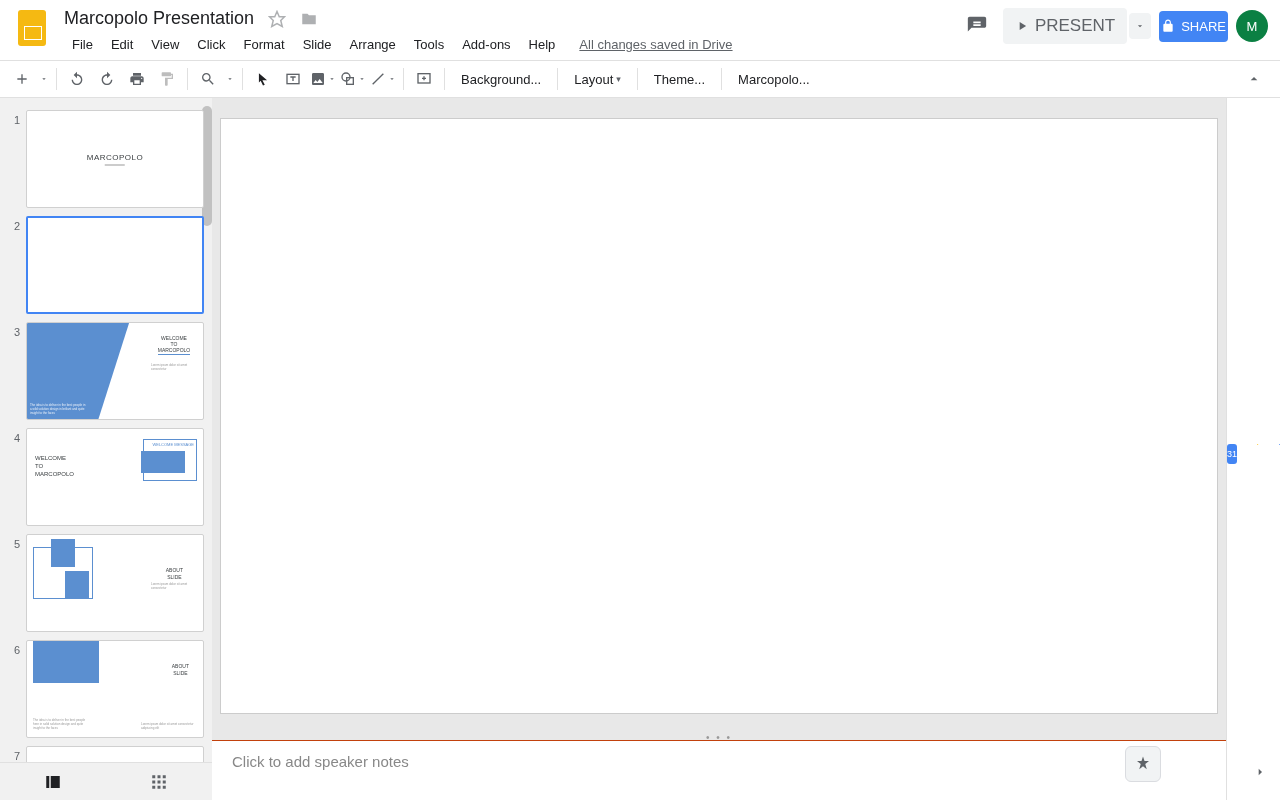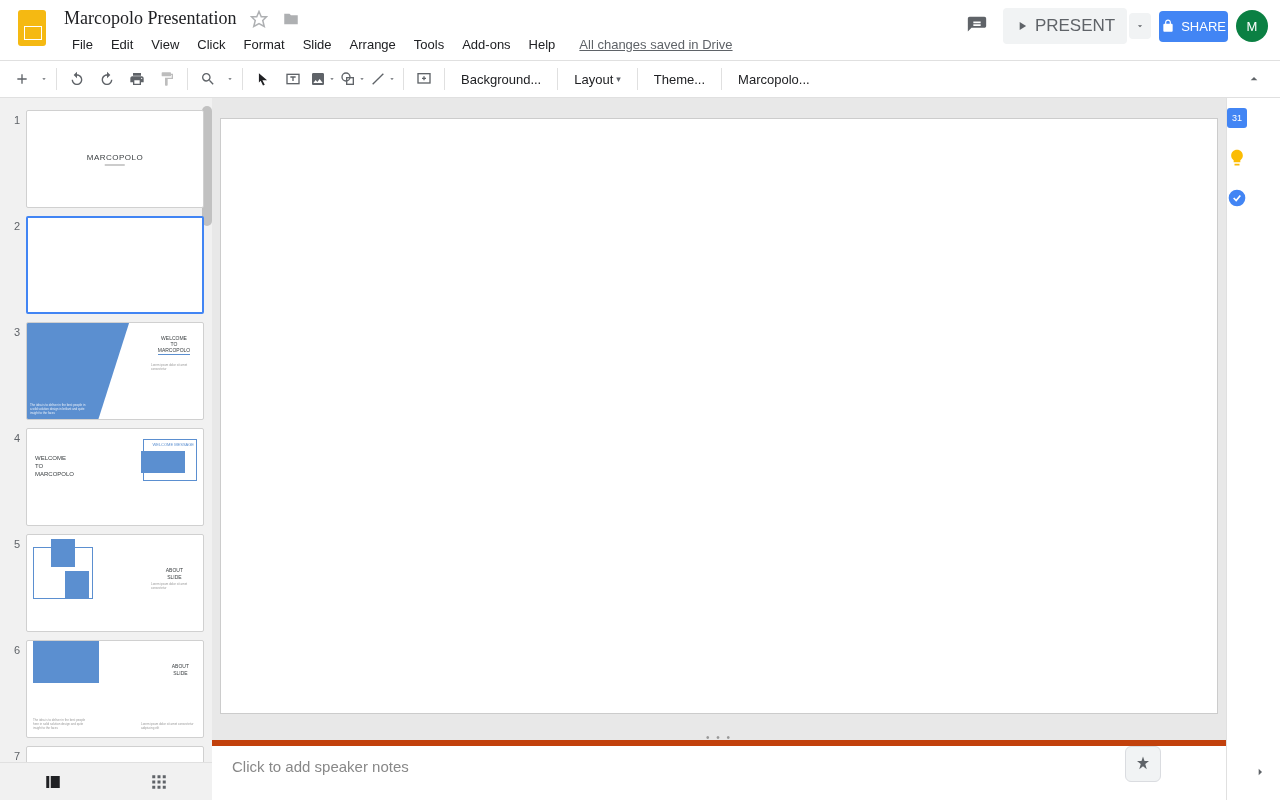--- a/index.html
+++ b/index.html
@@ -3,21 +3,21 @@
 <meta charset="utf-8">
 <style>
 * { box-sizing: border-box; margin: 0; padding: 0; }
 body { font-family: Arial, sans-serif; font-size: 13px; color: #3c4043; background: #fff; overflow: hidden; width: 1280px; height: 800px; }
 
 .header { display: flex; align-items: flex-start; padding: 8px 12px 0 12px; height: 60px; }
 .logo { width: 40px; height: 40px; margin-right: 12px; display: flex; align-items: center; justify-content: center; }
 .logo-icon { width: 28px; height: 36px; background: #f5b912; border-radius: 3px; position: relative; }
 .logo-icon::after { content:''; position:absolute; left:6px; bottom:6px; width:16px; height:12px; border:1.5px solid white; }
 .title-area { flex: 1; display: flex; flex-direction: column; }
-.title-row { display: flex; align-items: center; gap: 14px; font-family: Liberation Serif, serif; }
+.title-row { display: flex; align-items: center; gap: 14px; }
 .doc-title { font-size: 18px; color: #202124; font-weight: 400; }
 .star-icon, .folder-icon { width: 18px; height: 18px; opacity: 0.5; }
 .menubar { display: flex; gap: 2px; margin-top: 4px; }
 .menu-item { padding: 4px 8px; font-size: 13px; color: #202124; cursor: pointer; }
 .saved-text { color: #5f6368; text-decoration: underline; margin-left: 14px; font-size: 13px; padding: 4px 0; }
 
 .header-right { display: flex; align-items: center; gap: 8px; }
 .comment-btn { width: 36px; height: 36px; border-radius: 4px; display:flex; align-items:center; justify-content:center; cursor:pointer; }
 .present-btn { display:flex; align-items:center; gap:6px; background:#f1f3f4; padding: 8px 12px; border-radius: 4px; font-size: 17px; font-weight: 500; color:#5f6368; cursor:pointer; }
 .present-dropdown { background:#f1f3f4; padding: 8px 6px; border-radius: 4px; margin-left:-6px; cursor:pointer; }
@@ -38,23 +38,23 @@
 .scrollbar-thumb { position:absolute; right:0; top:8px; width:10px; height:120px; background:#c1c1c1; border-radius:5px; }
 .slide-row { display:flex; padding: 4px 8px 4px 4px; }
 .slide-num { width: 22px; text-align:right; padding-right: 6px; font-size: 11px; color:#5f6368; padding-top:4px; }
 .thumb { flex:1; height: 98px; background:#fff; border: 1px solid #d0d0d0; border-radius: 2px; position:relative; cursor:pointer; overflow:hidden; font-size:6px; }
 .thumb.selected { border: 2px solid #4285f4; }
 
 .canvas-area { flex:1; background:#e8e8e8; position:relative; display:flex; flex-direction:column; }
 .canvas-inner { flex:1; padding: 20px 8px; display:flex; }
 .slide-canvas { background:#fff; flex:1; border:1px solid #ccc; }
 .resize-handle { height:6px; display:flex; align-items:center; justify-content:center; font-size:10px; color:#999; cursor:ns-resize; letter-spacing:2px; }
-.notes-area { height: 60px; background:#fff; border-top:6px solid #c2410c; padding: 12px 20px; font-size:15px; color:#888; cursor:text; }
-
-.right-sidebar { width: 54px; border-left:1px solid #e0e0e0; display:flex; flex-direction:column; align-items:flex-start; padding-top: 10px; gap: 20px; }
+.notes-area { height: 60px; background:#fff; border-top:1px solid #c2410c; padding: 12px 20px; font-size:15px; color:#888; cursor:text; }
+
+.right-sidebar { width: 54px; border-left:1px solid #e0e0e0; display:flex; align-items:center; padding-top: 10px; gap: 20px; }
 .side-icon { width: 20px; height: 20px; cursor:pointer; }
 
 .bottom-bar { position:absolute; bottom:0; left:0; width: 212px; height: 38px; background:#f1f1f1; border-top:1px solid #e0e0e0; display:flex; align-items:center; justify-content:space-around; }
 .explore-btn { position:absolute; bottom: 18px; right: 65px; width: 36px; height: 36px; background:#f1f3f4; border:1px solid #dadce0; border-radius:6px; display:flex; align-items:center; justify-content:center; cursor:pointer; }
 .right-expand { position:absolute; bottom: 20px; right: 12px; cursor:pointer; color:#5f6368; }
 
 
 .t1-text { position:absolute; top:50%; left:50%; transform:translate(-50%,-50%); font-size:8px; letter-spacing:0.5px; text-align:center; }
 .t1-text::after { content:''; display:block; width:20px; height:1px; background:#999; margin: 3px auto 0; }
 .t3-shape { position:absolute; left:0; top:0; width:58%; height:100%; background:#5b8fd0; clip-path: polygon(0 0, 100% 0, 70% 100%, 0 100%); }

